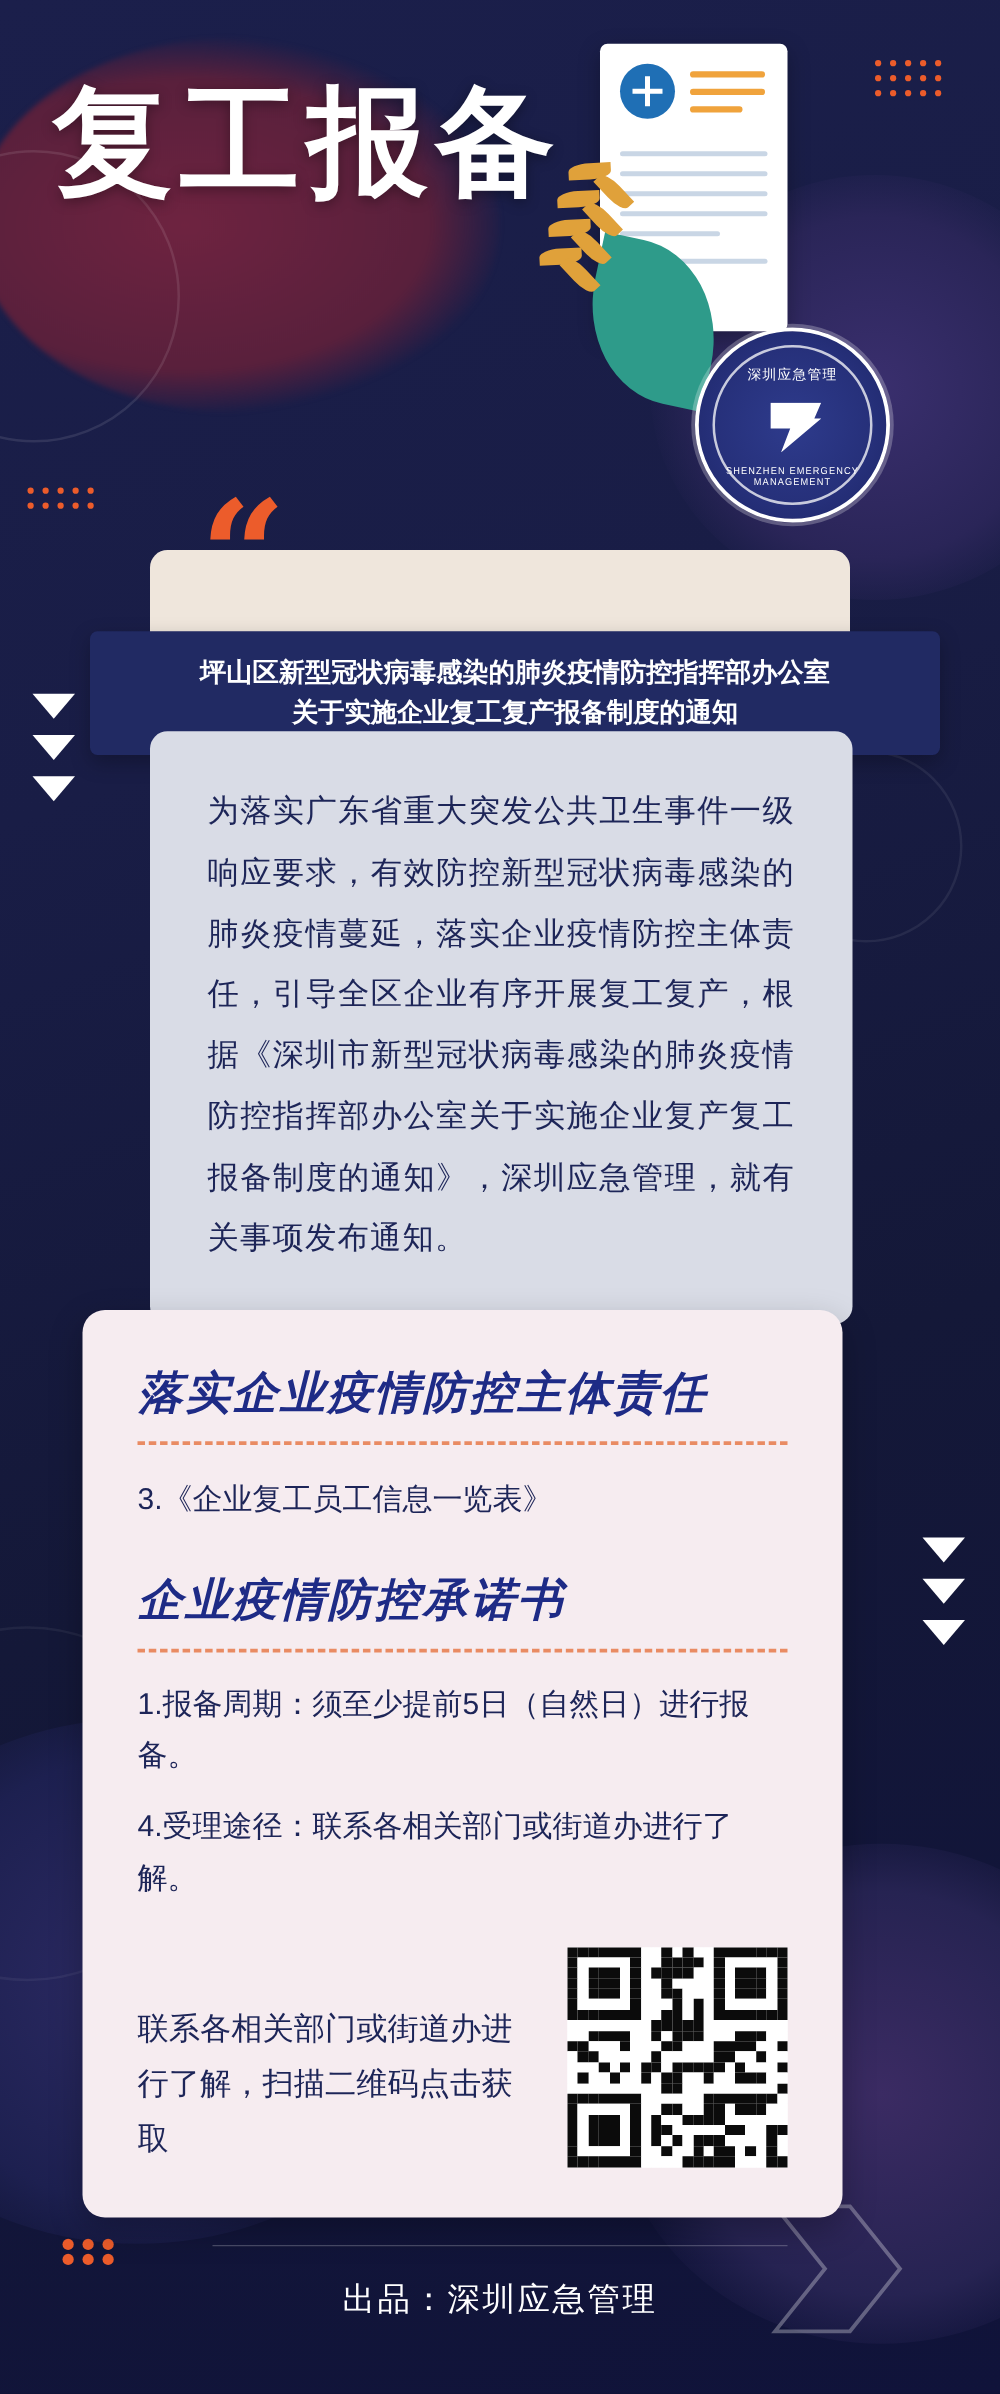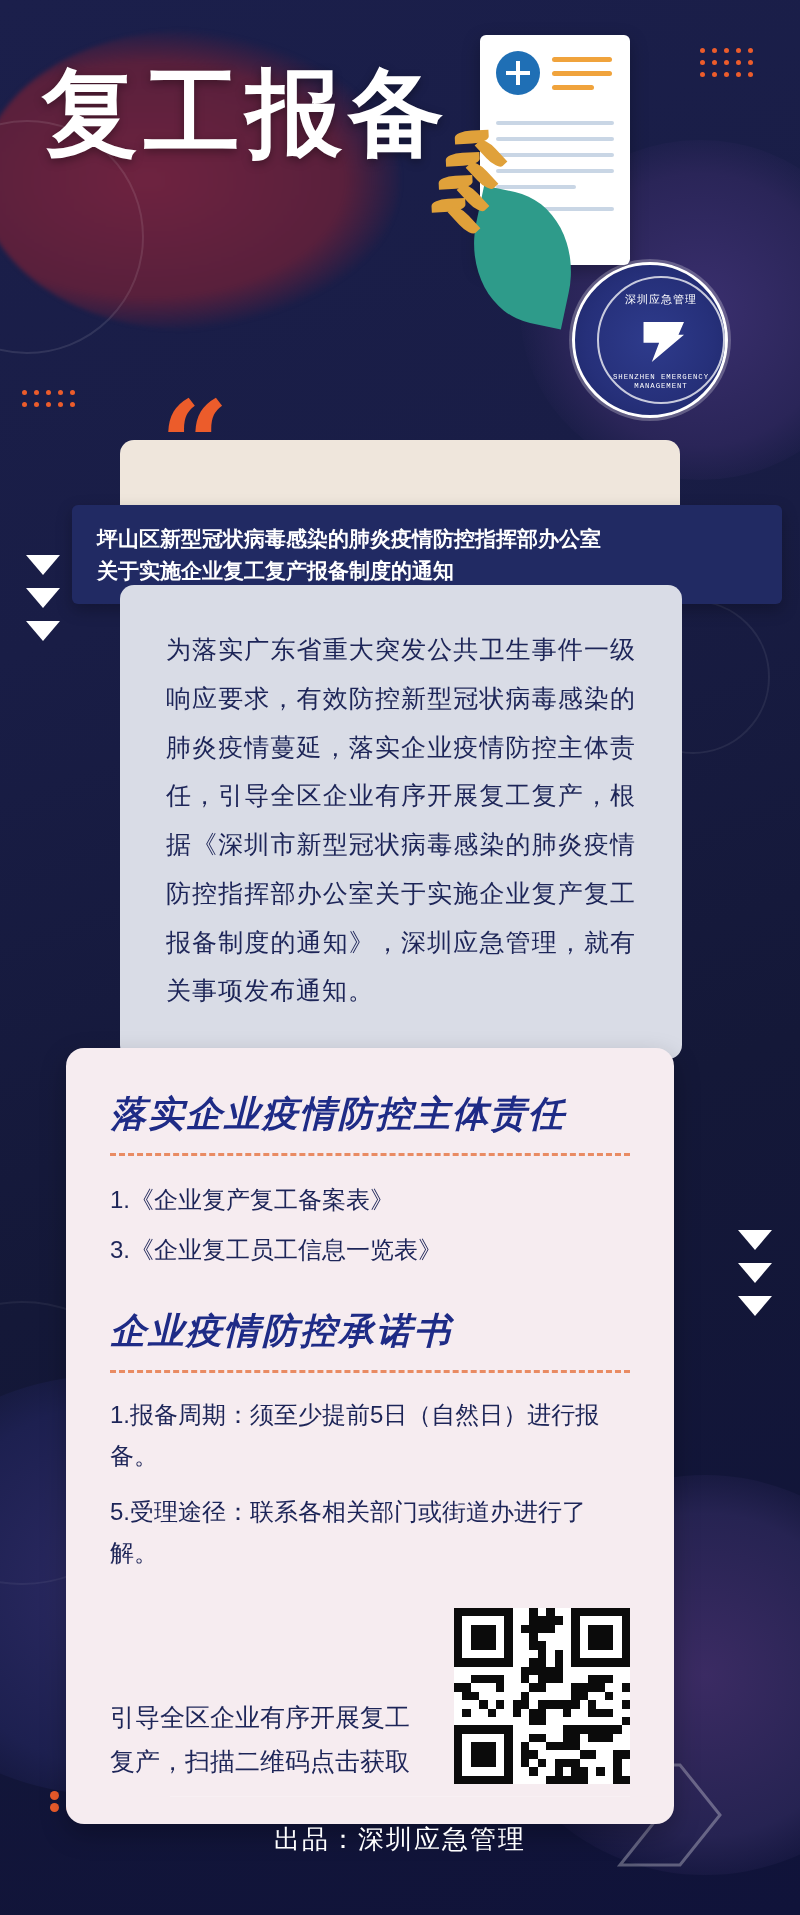--- a/index.html
+++ b/index.html
@@ -154,32 +154,31 @@
     transform: rotate(22deg);
   }
   .leaf-b span {
     position: absolute;
     width: 34px; height: 13px;
     background: #e0a13a;
     border-radius: 50% 0 50% 0;
   }
   .seal {
     position: absolute;
-    right: 72px; top: 262px;
+    right: 88px; top: 262px;
     width: 150px; height: 150px;
     border-radius: 50%;
     background: radial-gradient(circle at 50% 50%, #2e3b8c 0%, #26307a 60%, #1c2566 100%);
     border: 3px solid #ffffff;
     box-shadow: 0 0 0 3px rgba(255,255,255,0.25);
     color: #ffffff;
     display: flex;
     align-items: center;
-    justify-content: flex-end;
+    justify-content: center;
     text-align: center;
-    font-family: Liberation Mono, monospace;
   }
   .seal .seal-inner {
     width: 124px; height: 124px;
     border: 2px solid rgba(255,255,255,0.75);
     border-radius: 50%;
     display: flex;
     flex-direction: column;
     align-items: center;
     justify-content: center;
     position: relative;
@@ -224,25 +223,25 @@
     width: 560px;
     height: 120px;
     background: #efe6dc;
     border-radius: 14px;
   }
   .title-banner {
     position: absolute;
     left: 72px;
     top: 505px;
     width: 660px;
-    padding: 18px 25px;
+    padding: 18px 10px;
     background: #212a63;
     border-radius: 6px;
     color: #ffffff;
-    text-align: left;
+    text-align: center;
     font-size: 21px;
     font-weight: bold;
     line-height: 1.5;
     box-shadow: 0 6px 16px rgba(0,0,0,0.25);
   }
   .body-card {
     position: absolute;
     left: 120px;
     top: 585px;
     width: 562px;
@@ -458,30 +457,29 @@
     <div>关于实施企业复工复产报备制度的通知</div>
   </div>
 
   <div class="body-card">
     <p>为落实广东省重大突发公共卫生事件一级响应要求，有效防控新型冠状病毒感染的肺炎疫情蔓延，落实企业疫情防控主体责任，引导全区企业有序开展复工复产，根据《深圳市新型冠状病毒感染的肺炎疫情防控指挥部办公室关于实施企业复产复工报备制度的通知》，深圳应急管理，就有关事项发布通知。</p>
   </div>
 
   <div class="panel">
     <h2 class="sec-title">落实企业疫情防控主体责任</h2>
     <div class="dash"></div>
-    <p class="list-item">1.《企业复产复工备案表》</p>
     <p class="list-item">3.《企业复工员工信息一览表》</p>
 
     <h2 class="sec-title second">企业疫情防控承诺书</h2>
     <div class="dash"></div>
     <p class="para">1.报备周期：须至少提前5日（自然日）进行报备。</p>
-    <p class="para">5.受理途径：联系各相关部门或街道办进行了解。</p>
+    <p class="para">4.受理途径：联系各相关部门或街道办进行了解。</p>
 
     <div class="qr-row">
-      <div class="qr-text">引导全区企业有序开展复工复产，扫描二维码点击获取</div>
+      <div class="qr-text">联系各相关部门或街道办进行了解，扫描二维码点击获取</div>
       <div class="qr" id="qr">
           <i></i>
           <i></i>
           <i></i>
           <i></i>
           <i></i>
           <i></i>
           <i></i>
           <i style="background: rgb(255, 255, 255);"></i>
           <i style="background: rgb(255, 255, 255);"></i>

